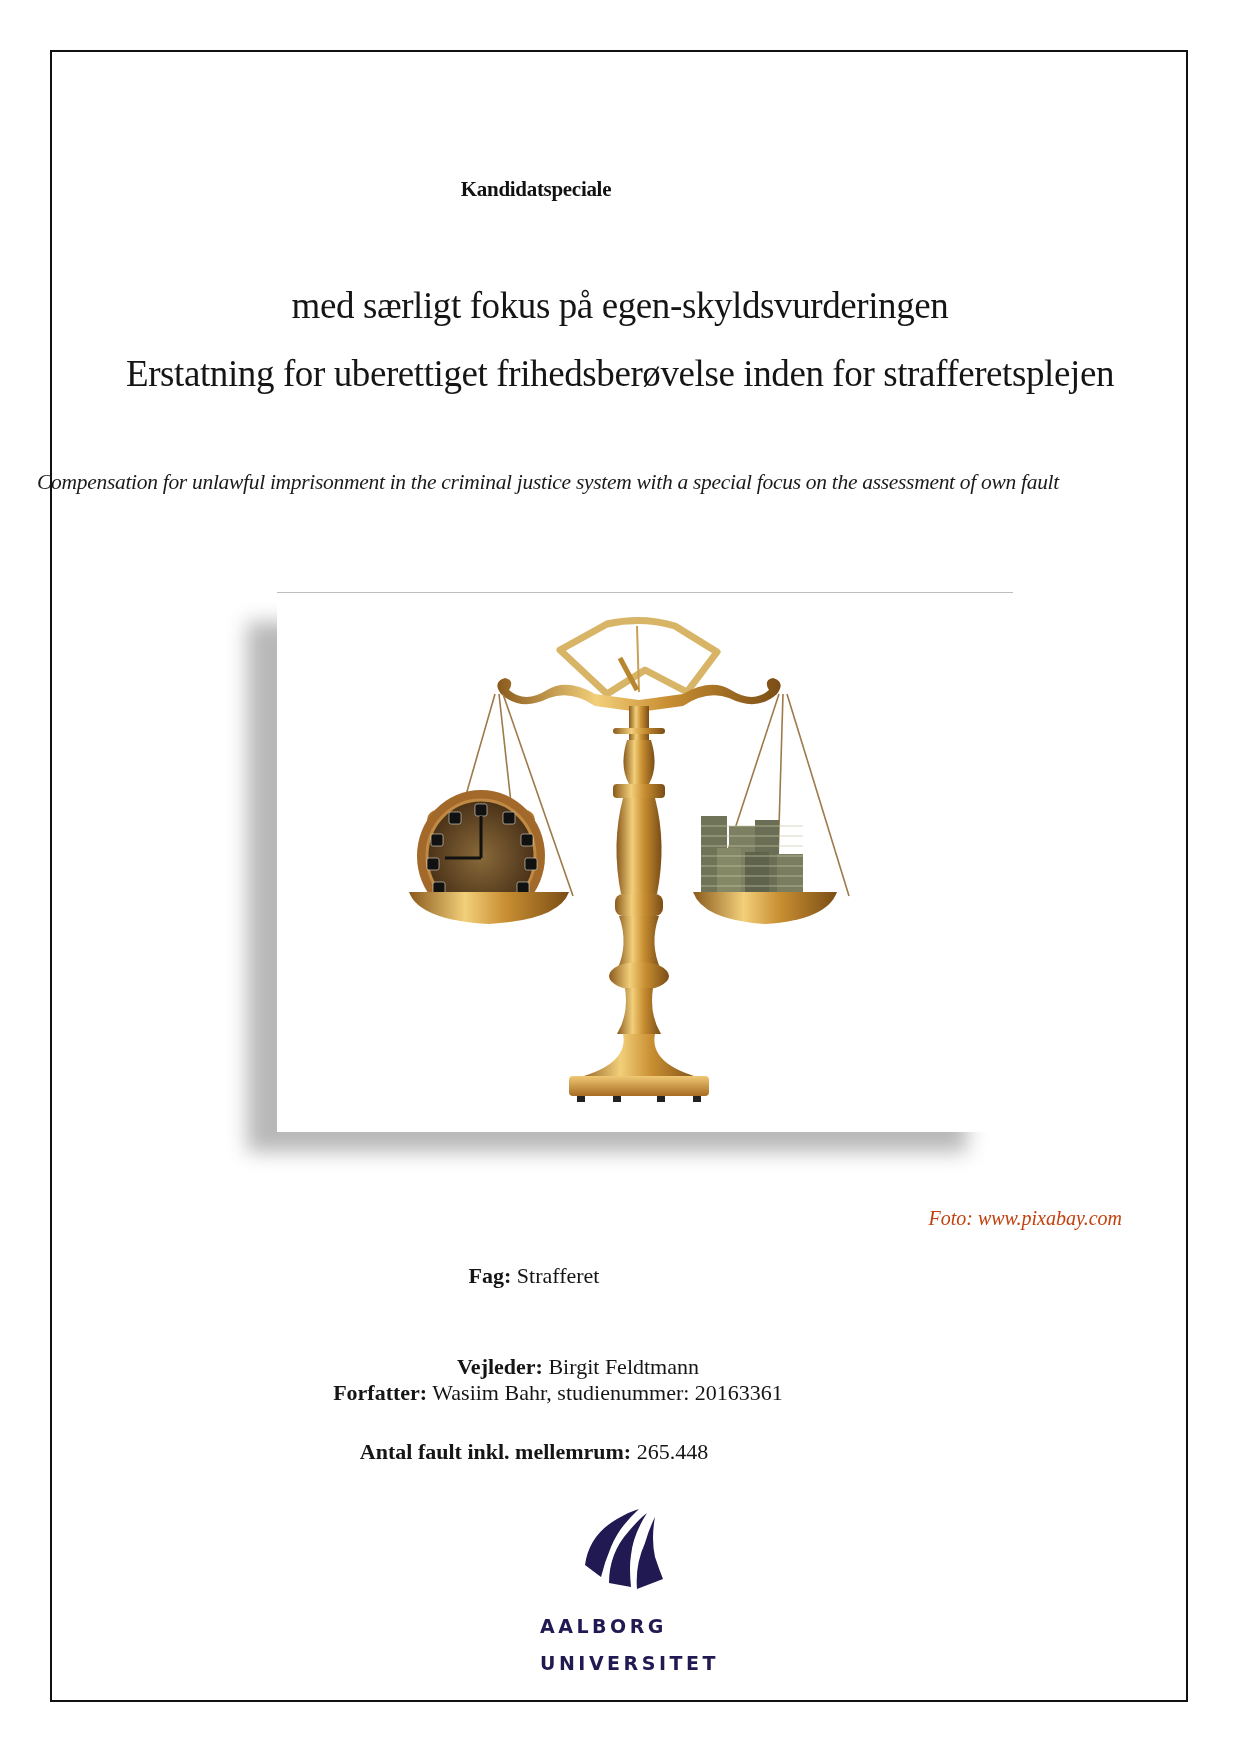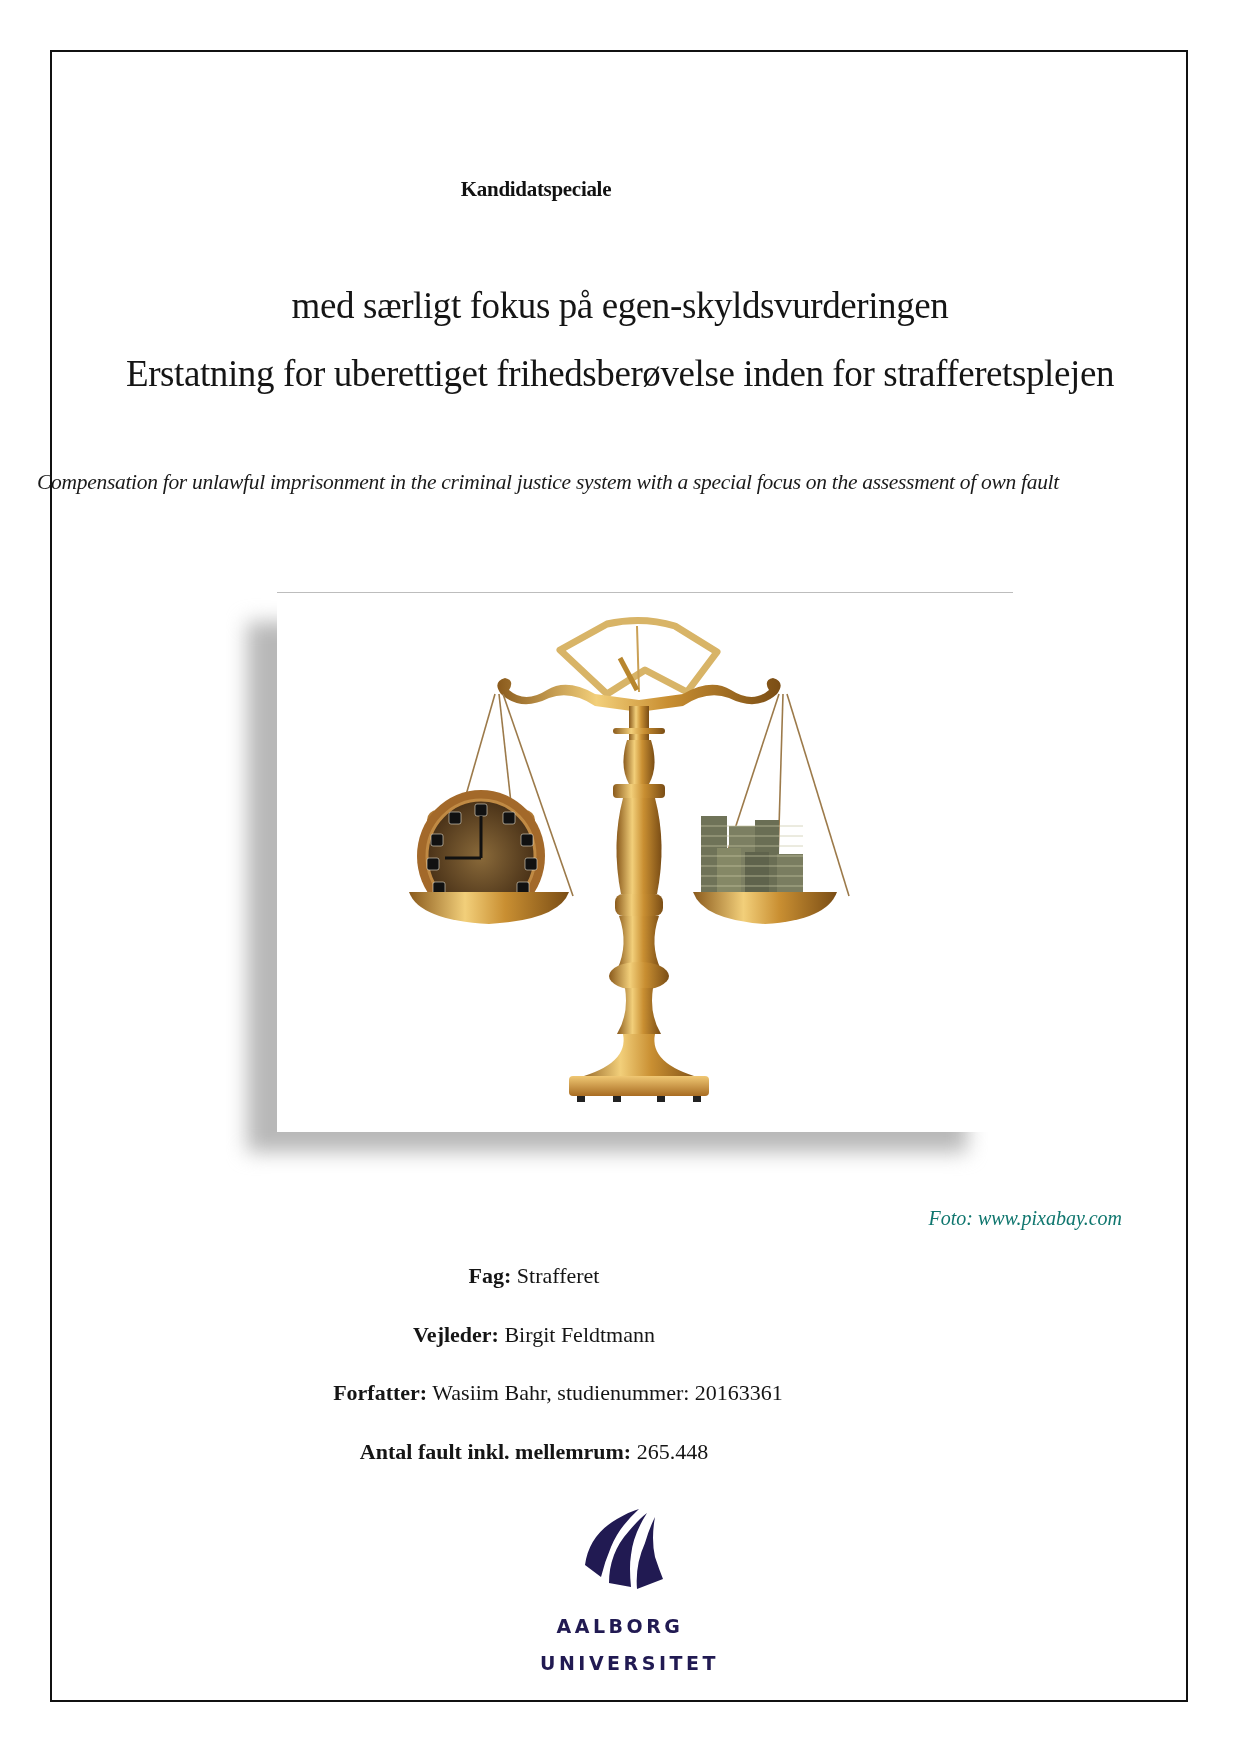--- a/index.html
+++ b/index.html
@@ -89,54 +89,54 @@
     height: 538px;
     background: #ffffff;
   }
   .figure-photo svg { display: block; }
   .photo-credit {
     position: absolute;
     top: 1207px;
     right: 118px;
     font-style: italic;
     font-size: 20px;
-    color: #0f766e;
+    color: #c2410c;
   }
   .meta {
     position: absolute;
     left: 0;
     width: 1068px;
     text-align: center;
     font-size: 22px;
     color: #151515;
   }
   .meta b { font-weight: bold; }
   .meta-fag { top: 1263px; }
-  .meta-vejleder { top: 1322px; }
+  .meta-vejleder { top: 1354px; padding-left: 44px; }
   .meta-forfatter { top: 1380px; margin-left: 24px; }
   .meta-anslag { top: 1439px; }
   .logo {
     position: absolute;
     left: 540px;
     top: 1505px;
     width: 160px;
     height: 160px;
   }
   .logo-mark {
     position: absolute;
     left: 35px;
     top: 0;
     width: 90px;
     height: 90px;
   }
   .logo-text {
     position: absolute;
     left: 0;
     width: 160px;
-    text-align: center;
+    text-align: left;
     font-family: "DejaVu Sans", "Liberation Sans", sans-serif;
     font-weight: bold;
     font-size: 19px;
     letter-spacing: 3.5px;
     color: #211a52;
   }
   .logo-line1 { top: 110px; }
   .logo-line2 { top: 147px; }
 </style>
 </head>

